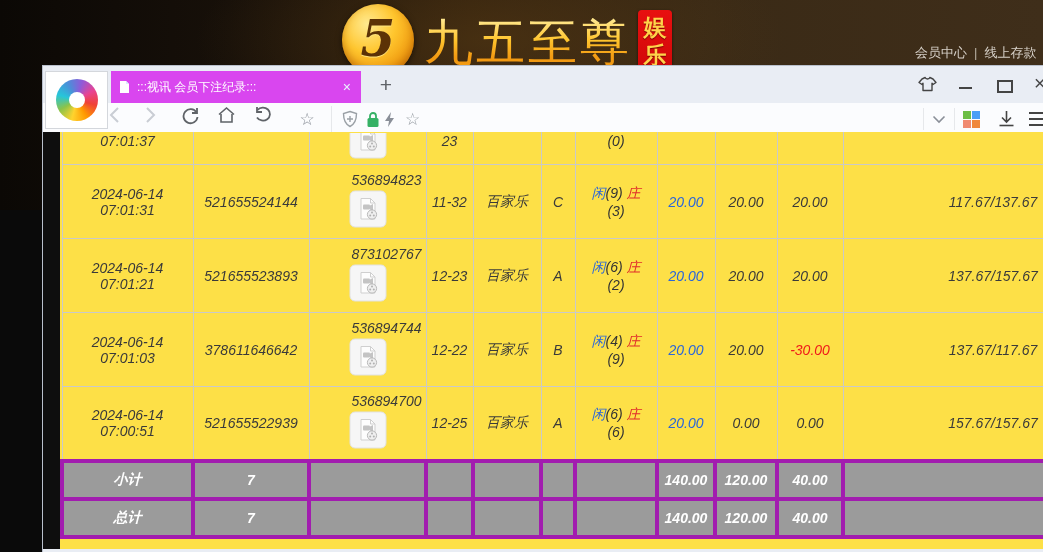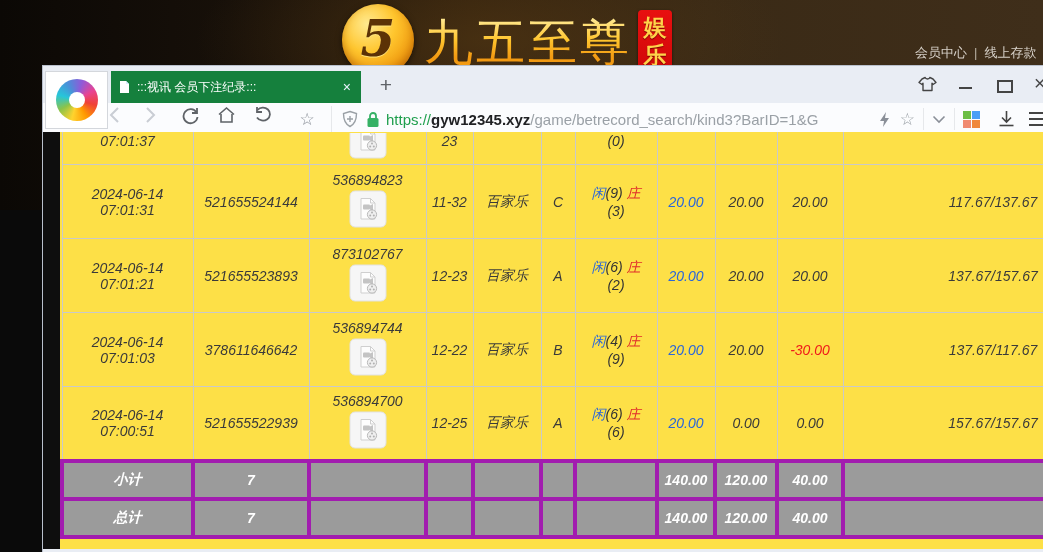--- a/index.html
+++ b/index.html
@@ -66,21 +66,21 @@
   .swirl{
     width:42px;height:42px;border-radius:50%;position:relative;
     background:conic-gradient(from -30deg,#4a90d9,#8e5bd9,#e84393,#ef4136,#ff9800,#ffd32e,#8bc34a,#26c6da,#4a90d9);
   }
   .swirl:after{
     content:"";position:absolute;left:13px;top:13px;width:16px;height:16px;
     border-radius:50%;background:#fff;
   }
   .tabbar{position:absolute;left:0;top:0;width:100%;height:37px;background:#e9edf4;}
   .tab{
-    position:absolute;left:68px;top:5px;width:250px;height:32px;background:#15803d;
+    position:absolute;left:68px;top:5px;width:250px;height:32px;background:#d946ef;
     display:flex;align-items:center;padding:0 8px;box-sizing:border-box;color:#fff;
   }
   .tab .t-title{font-size:12px;flex:1;margin-left:7px;white-space:nowrap;overflow:hidden;}
   .tab .t-close{font-size:14px;color:#eaf4ff;padding:0 2px;cursor:default;}
   .newtab{
     position:absolute;left:330px;top:6px;font-size:21px;color:#5f6368;width:26px;height:26px;
     display:flex;align-items:center;justify-content:center;
   }
   .ctl-min{position:absolute;left:916px;top:21px;width:13px;border-top:2px solid #444;}
   .ctl-max{position:absolute;left:954px;top:14px;width:12px;height:9px;border:2px solid #444;}
@@ -124,21 +124,21 @@
     padding:2px 4px;box-sizing:border-box;overflow:hidden;
   }
   tr.datarow{height:74px;}
   tr.partial{height:33px;}
   tr.partial td{vertical-align:top;padding-top:1px;}
   .clip-icon{height:27px;overflow:hidden;display:flex;justify-content:center;}
   .clip-icon svg{margin-top:-12px;}
   .blue{color:#2b66d9;}
   .redtx{color:#e02b2b;}
   .money.neg{color:#ef1a1a;}
-  .gameno{margin-bottom:2px;}
+  .gameno{margin-bottom:2px;text-align:right;}
   td.result-cell{padding-right:114px;}
   tr.sumrow{height:38px;}
   tr.sumrow td{
     background:#9b9b9b;color:#ffffff;font-weight:bold;border:4px solid #a21caf;
   }
   .dim{color:#333;}
   .icon-btn{display:inline-block;line-height:0;}
 </style>
 </head>
 <body>
@@ -226,21 +226,20 @@
             <path d="M8 1.5 L14.5 3.5 C14.5 10 13 14 8 16.5 C3 14 1.5 10 1.5 3.5 Z"></path>
             <path d="M8 6 L8 12 M5 9 L11 9"></path>
           </svg>
       </span>
       <span class="icon-btn" style="margin-left:8px;">
         <svg width="14" height="17" viewBox="0 0 14 17">
             <rect x="1.5" y="7" width="11" height="9" rx="1.5" fill="#35b165"></rect>
             <path d="M4 7 V5 a3 3 0 0 1 6 0 V7" fill="none" stroke="#35b165" stroke-width="1.8"></path>
           </svg>
       </span>
-      <span class="urltext"><span class="u-proto">https://</span><span class="u-domain">gyw12345.xyz</span><span class="u-path">/game/betrecord_search/kind3?BarID=1&amp;G</span></span>
       <span class="url-actions">
         <span class="icon-btn">
           <svg width="11" height="17" viewBox="0 0 11 17">
               <path d="M7 1 L1 10 L5 10 L4 16 L10 7 L6 7 Z" fill="#8a8f98"></path>
             </svg>
         </span>
         <span class="tool-star" style="margin-left:10px;color:#9aa0a6;">☆</span>
       </span>
     </div>
     <span class="rsep"></span>

